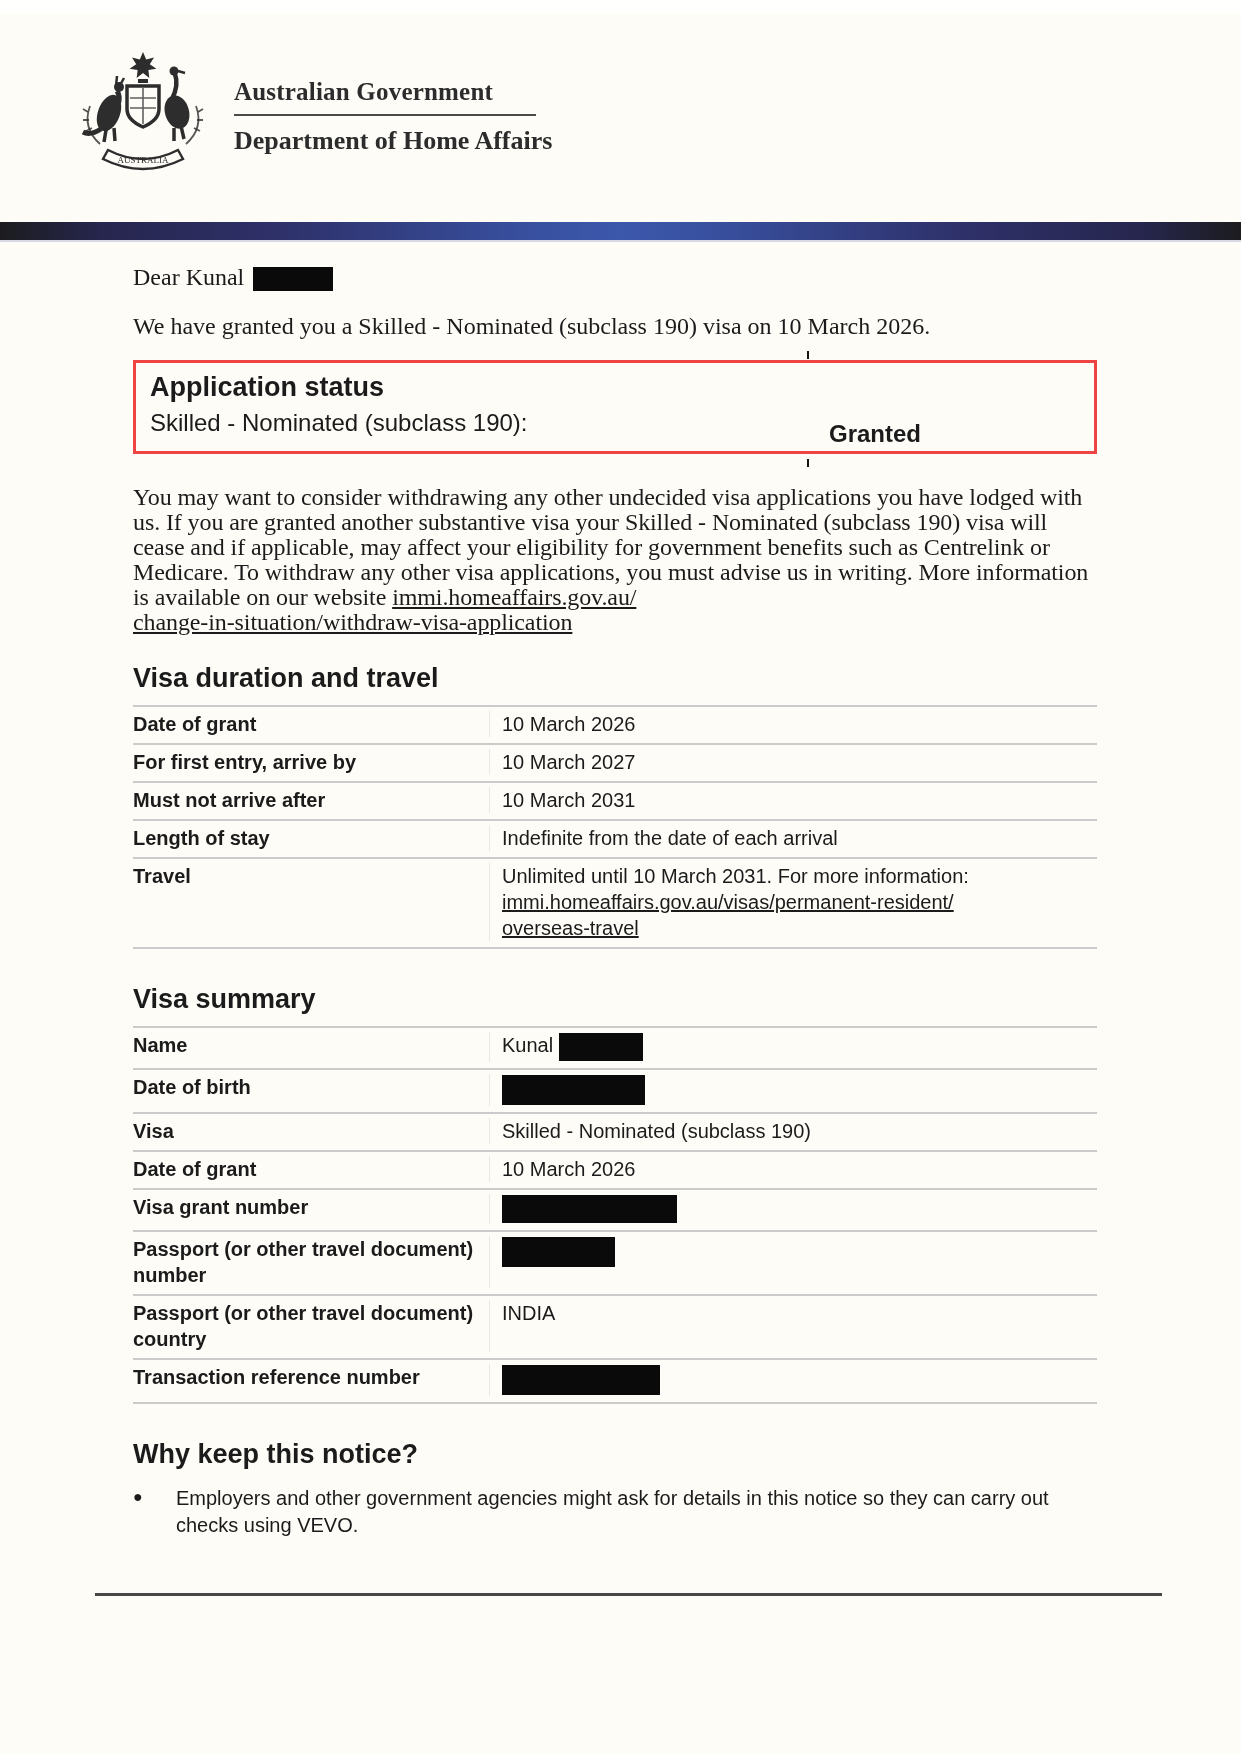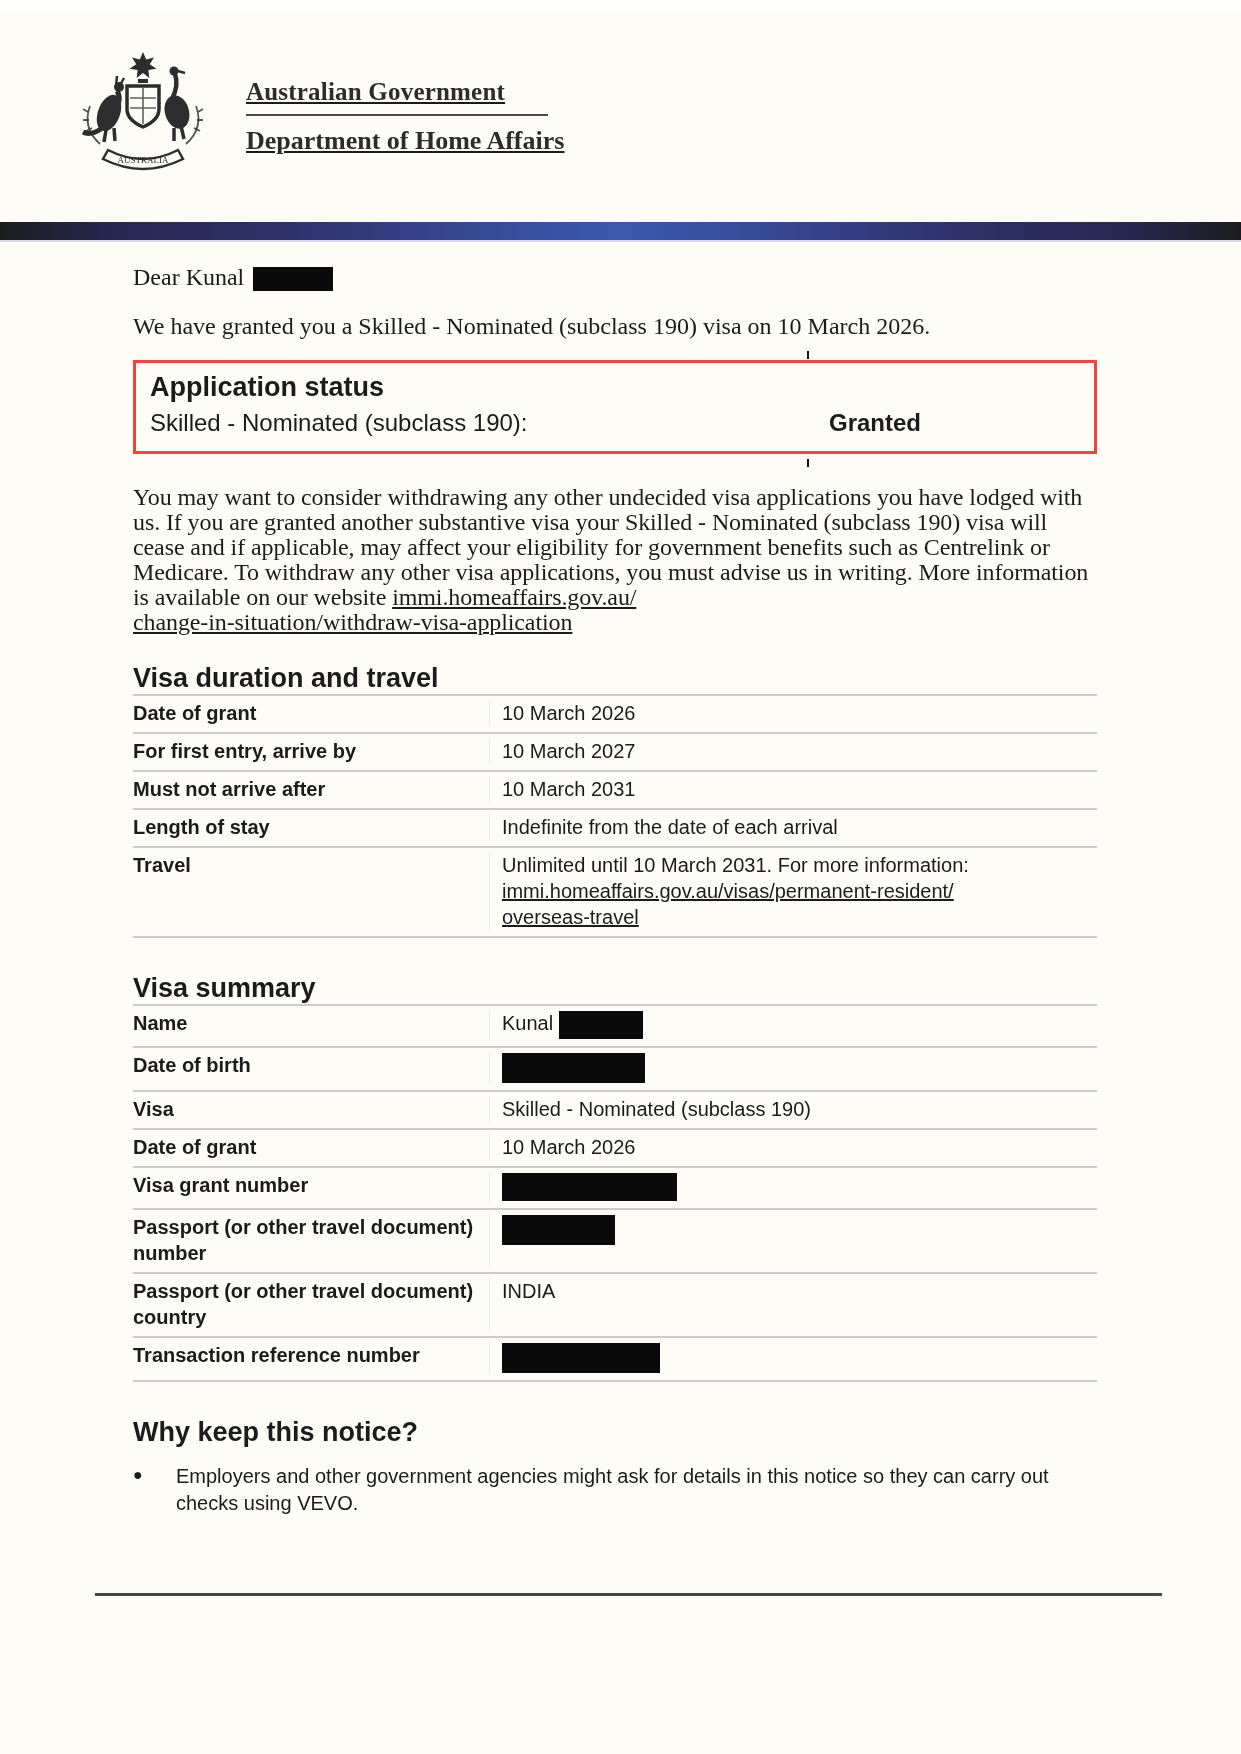--- a/index.html
+++ b/index.html
@@ -7,21 +7,21 @@
     width:1241px;height:1754px;position:relative;
     background:#fdfcf7;color:#1b1b1b;
     font-family:"Liberation Sans",sans-serif;
     overflow:hidden;
   }
   .top-strip{position:absolute;top:0;left:0;right:0;height:14px;background:#fffffd;}
 
   
   .logo{position:absolute;left:68px;top:50px;display:flex;}
   .arms{width:150px;height:124px;flex:0 0 auto;}
-  .dept{margin-left:28px;padding-top:28px;text-decoration:underline;}
+  .dept{margin-left:16px;padding-top:28px;}
   .dept .gov{font-family:"Liberation Serif",serif;font-weight:bold;font-size:25px;color:#2c2c2c;letter-spacing:.2px;}
   .dept .rule{width:302px;border-bottom:2px solid #4a4a4a;margin-top:8px;}
   .dept .name{font-family:"Liberation Serif",serif;font-weight:bold;font-size:26px;margin-top:10px;color:#2c2c2c;}
 
   .brand-bar{
     position:absolute;top:222px;left:0;width:1241px;height:18px;
     background:linear-gradient(90deg,#1c1c1f 0%,#26264e 8%,#2e3068 22%,#384f9e 42%,#3c58ab 50%,#384f9e 58%,#2e3068 78%,#26264e 92%,#1c1c1f 100%);
     border-bottom:2px solid #d9d9e6;
   }
 
@@ -31,31 +31,31 @@
   .intro{margin-top:23px;}
   .para{margin-top:31px;letter-spacing:-0.1px;}
 
   .redact{display:inline-block;background:#0a0a0a;}
   .r-greet{width:80px;height:24px;margin-left:9px;vertical-align:-6px;}
   .r-cell{vertical-align:middle;margin:1px 0;}
 
   .status-box{position:relative;margin-top:21px;border:3px solid #ef4444;padding:9px 14px 13px;}
   .status-box .box-title{margin:0;font-size:27px;font-weight:bold;line-height:31px;}
   .status-row{position:relative;margin-top:5px;font-size:24px;line-height:30px;height:30px;}
-  .status-row .granted{position:absolute;left:679px;top:0;font-weight:bold;}
+  .status-row .granted{position:absolute;left:679px;top:11px;font-weight:bold;}
   .tick{position:absolute;left:671px;width:2px;height:8px;background:#141414;}
   .tick-top{top:-12px;}
   .tick-bottom{bottom:-16px;}
 
   a.doclink{color:inherit;text-decoration:underline;cursor:pointer;}
 
   h2.section{margin:34px 0 0;font-size:27px;font-weight:bold;line-height:32px;}
   h2.first{margin-top:27px;}
 
-  .vtable{border-top:2px solid #cbcbcb;}
+  .vtable{margin-top:11px;border-top:2px solid #cbcbcb;}
   .vrow{display:flex;border-bottom:2px solid #cbcbcb;padding:4px 0 6px;}
   .vrow .lbl{width:357px;box-sizing:border-box;padding-right:14px;font-weight:bold;font-size:20px;line-height:26px;border-right:1px solid #e8e8e8;}
   .vrow .val{flex:1;padding-left:12px;font-size:20px;line-height:26px;}
 
   .bullet-row{display:flex;margin-top:15px;}
   .bullet-glyph{width:43px;font-size:16px;padding-top:3px;}
   .bullet-text{flex:1;max-width:905px;font-size:20px;line-height:27px;}
 
   .end-rule{position:absolute;top:1593px;left:95px;width:1067px;height:0;border-top:3px solid #474747;}
 </style>

